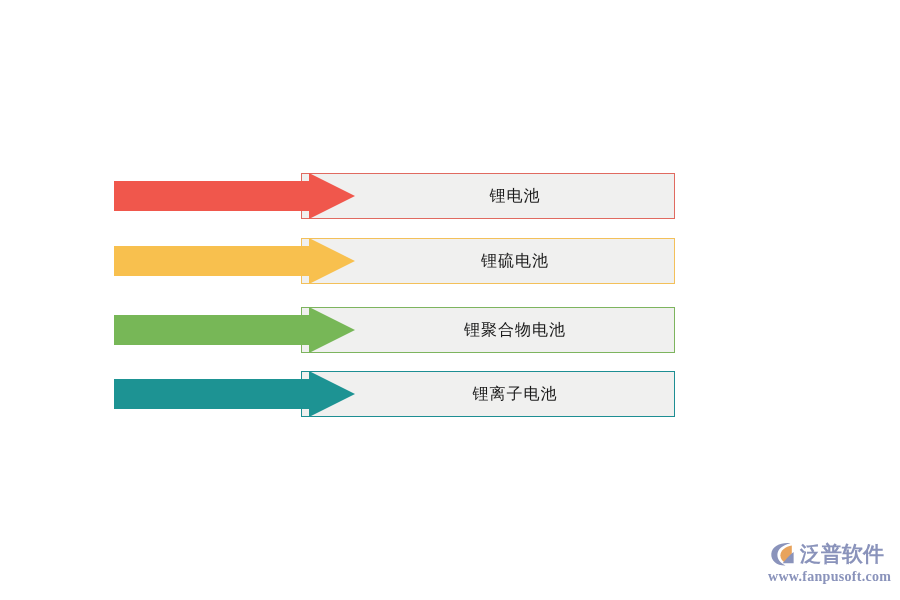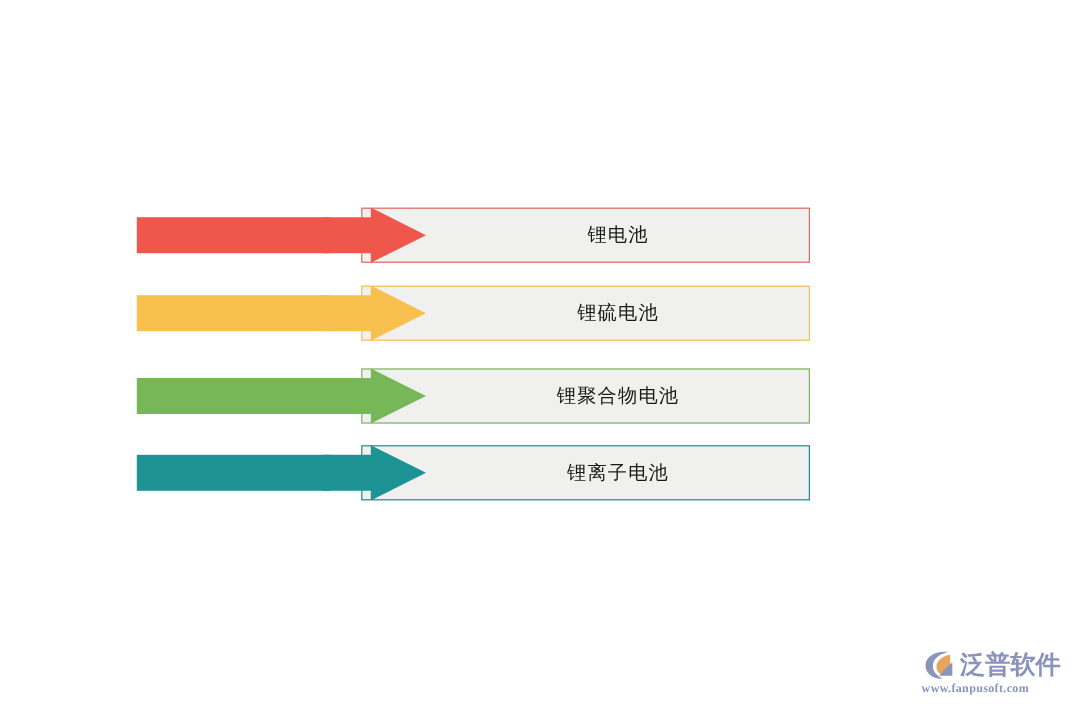--- a/index.html
+++ b/index.html
@@ -97,21 +97,21 @@
     font-family: "DejaVu Sans", "Liberation Sans", sans-serif;
     font-size: 21px;
     font-weight: bold;
     color: #8a93bb;
     letter-spacing: 0px;
     margin-left: 2px;
     line-height: 30px;
   }
   .wm-url {
     font-family: "Liberation Serif", "DejaVu Serif", serif;
-    font-size: 10px;
+    font-size: 14px;
     font-weight: bold;
     color: #8a93bb;
     letter-spacing: 0.3px;
     margin-top: -1px;
     text-align: left;
   }
 </style>
 </head>
 <body>
 

